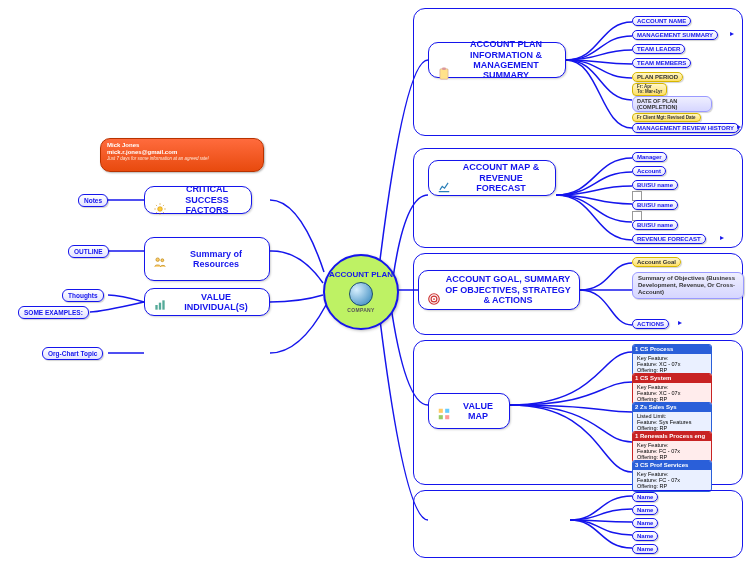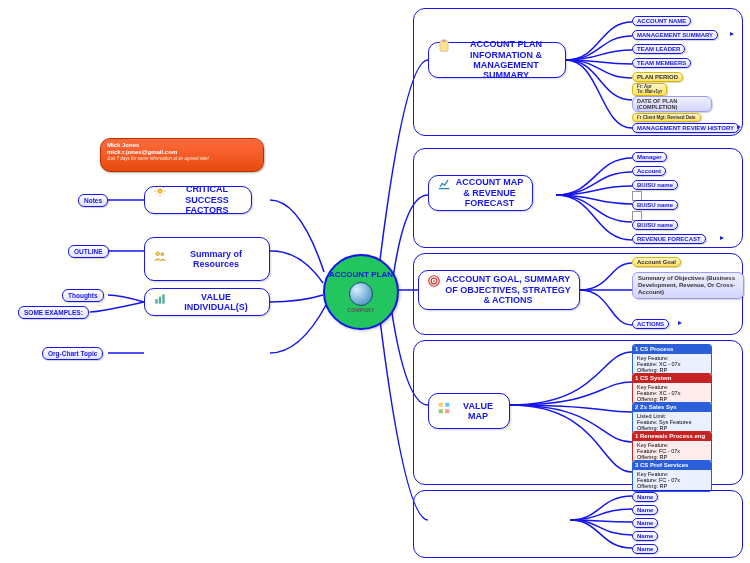--- a/index.html
+++ b/index.html
@@ -4,37 +4,37 @@
 <style>
   html,body{margin:0;padding:0;width:750px;height:563px;overflow:hidden;background:#fff;font-family:Arial,Helvetica,sans-serif}
   .canvas{position:relative;width:750px;height:563px}
   .node{position:absolute;border:1.5px solid #1515ec;border-radius:10px;background:#fff;display:flex;align-items:center;justify-content:center;box-sizing:border-box;padding:4px 8px;box-shadow:1px 1px 2px rgba(0,0,0,.18)}
   .node .lbl{color:#1515ec;font-weight:700;font-size:9px;text-align:center;line-height:1.15}
   .pill{position:absolute;border:1.2px solid #1515ec;border-radius:6px;background:linear-gradient(#fff,#e4e4ff);font-size:6.5px;color:#1515ec;font-weight:700;padding:2px 5px;white-space:nowrap;box-shadow:1px 1px 1px rgba(0,0,0,.18);text-align:left}
   .pill.small{font-size:6px;padding:1px 4px}
   .pill.yellow{background:linear-gradient(#fff7c9,#ffe066);color:#333;border-color:#d6b600}
   .pill.lav{background:linear-gradient(#efefff,#d6d6ff);color:#333;border-color:#9a9aff}
   .pill.box{border-radius:4px}
-  .center{position:absolute;left:323px;top:254px;width:72px;height:72px;border:2px solid #1515ec;border-radius:50%;background:#22c55e;display:flex;flex-direction:column;align-items:center;justify-content:center;box-shadow:1px 1px 3px rgba(0,0,0,.25)}
+  .center{position:absolute;left:323px;top:254px;width:72px;height:72px;border:2px solid #1515ec;border-radius:50%;background:#bef264;display:flex;flex-direction:column;align-items:center;justify-content:center;box-shadow:1px 1px 3px rgba(0,0,0,.25)}
   .center .t{font-size:8px;font-weight:700;color:#1515ec;text-align:center;line-height:1.05}
   .center .lg{width:22px;height:22px;border-radius:50%;background:radial-gradient(circle at 30% 30%,#d8f0ff,#2a7fb8);border:1px solid #1b4d6e;margin-top:2px}
   .center .c{font-size:5px;color:#555;font-weight:700;margin-top:1px;letter-spacing:.3px}
   .group{position:absolute;border:1.2px solid #1515ec;border-radius:12px;box-sizing:border-box}
   .contact{position:absolute;left:100px;top:138px;width:150px;height:26px;background:linear-gradient(#ff6b3d,#e84a0e);border:1.5px solid #b83200;border-radius:10px;color:#fff;font-size:6px;padding:3px 6px;box-shadow:1px 1px 2px rgba(0,0,0,.3);line-height:1.2}
   .contact .nm{font-weight:700}
   .contact .em{font-weight:700}
   .contact .nt{font-size:4.5px;color:#ffe7d6;font-style:italic}
   .vm{position:absolute;border:1px solid #888;border-radius:3px;font-size:5.5px;padding:2px 4px;width:80px;box-sizing:border-box;line-height:1.1}
   .vm .h{font-weight:700;color:#fff;padding:1px 2px;margin:-2px -4px 1px -4px;border-radius:2px 2px 0 0;font-size:6px}
   .vm.blue .h{background:#2a5fd9}.vm.blue{background:#eaf0ff;border-color:#2a5fd9}
   .vm.red .h{background:#c82323}.vm.red{background:#ffecec;border-color:#c82323}
   svg.wires{position:absolute;left:0;top:0;width:750px;height:563px;pointer-events:none}
   svg.wires path,svg.wires line{stroke:#1515ec;stroke-width:1.5;fill:none}
   .ico{width:14px;height:14px;margin-right:4px;flex:0 0 14px}
-  .row{display:flex;align-items:flex-start}
+  .row{display:flex;align-items:flex-end}
   .arrow{position:absolute;color:#1515ec;font-size:8px}
 </style>
 </head>
 <body>
 
 <div class="canvas">
 
   <svg class="wires">
 
     <path d="M324 272 Q300 200 270 200"></path>
@@ -152,21 +152,21 @@
   <div class="pill small" style="left:632px;top:44px">TEAM LEADER</div>
   <div class="pill small" style="left:632px;top:58px">TEAM MEMBERS</div>
   <div class="pill small yellow" style="left:632px;top:72px">PLAN PERIOD</div>
   <div class="pill small yellow box" style="left:632px;top:83px;font-size:4.5px;line-height:1"><span>Fr: Apr</span><br><span>To: Mar+1yr</span></div>
   <div class="pill small lav" style="left:632px;top:96px;white-space:normal;width:70px;font-size:5.5px">DATE OF PLAN (COMPLETION)</div>
   <div class="pill small yellow box" style="left:632px;top:113px;font-size:4.5px">Fr Client Mgt: Revised Date</div>
   <div class="pill small" style="left:632px;top:123px">MANAGEMENT REVIEW HISTORY</div>
   <span class="arrow" style="left:737px;top:122px">▸</span>
 
   <div class="group" style="left:413px;top:148px;width:330px;height:100px"></div>
-  <div class="node" style="left:428px;top:175px;width:105px;height:36px">
+  <div class="node" style="left:428px;top:160px;width:128px;height:36px">
     <div class="row">
         <svg class="ico" viewBox="0 0 24 24">
           <path d="M3 20h18M5 17l4-6 4 3 6-9" stroke="#2a7fb8" stroke-width="2" fill="none"></path>
         </svg>
         <span class="lbl">ACCOUNT MAP &amp; REVENUE FORECAST</span>
       </div>
   </div>
   <div class="pill small" style="left:632px;top:152px">Manager</div>
   <div class="pill small" style="left:632px;top:166px">Account</div>
   <div class="pill small" style="left:632px;top:180px">BU/SU name</div>

